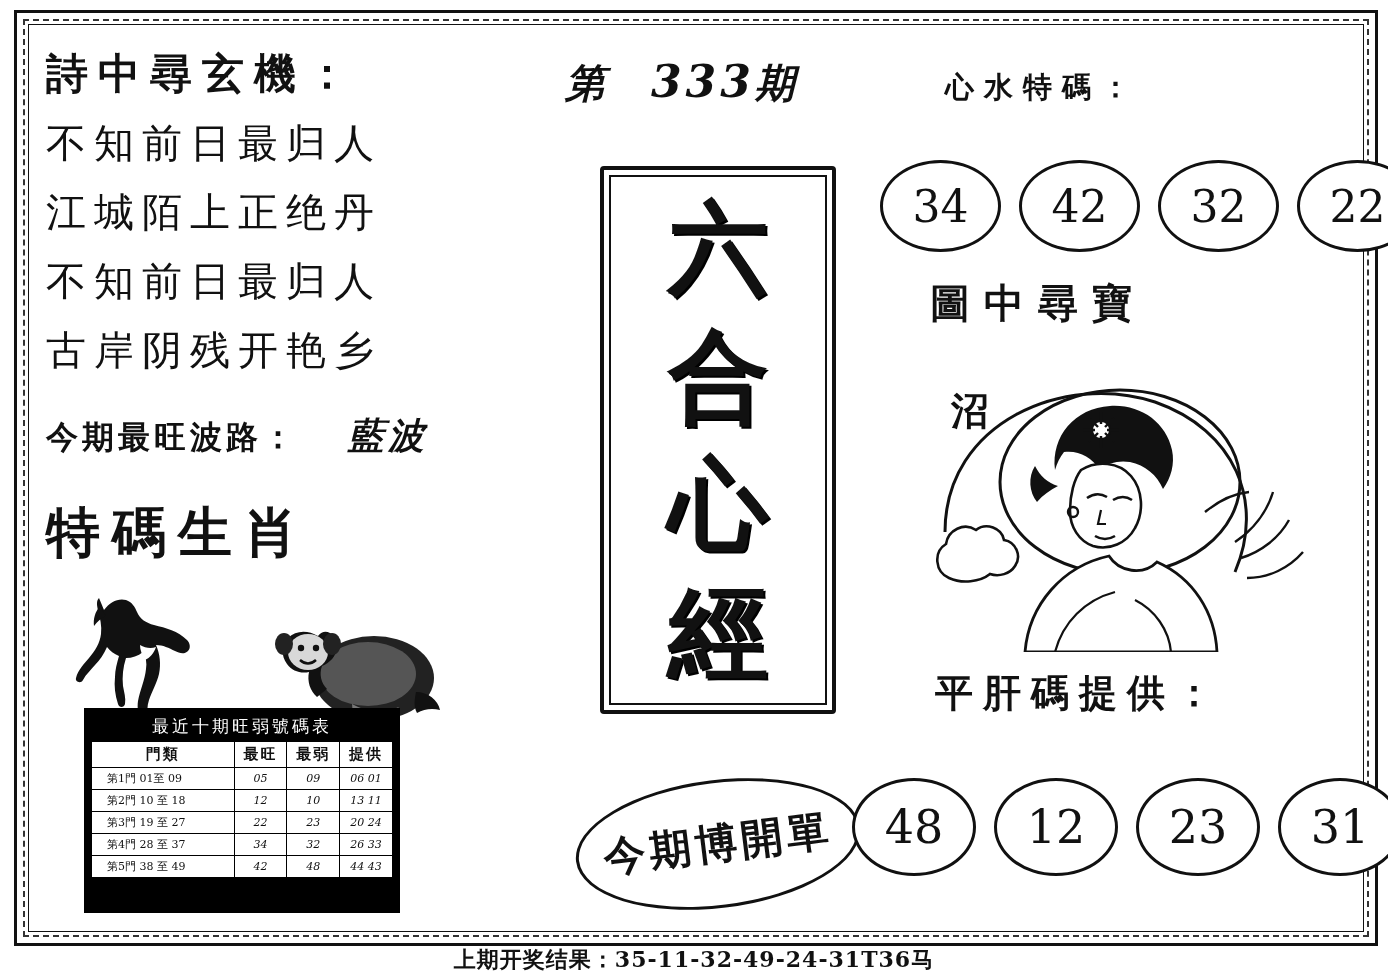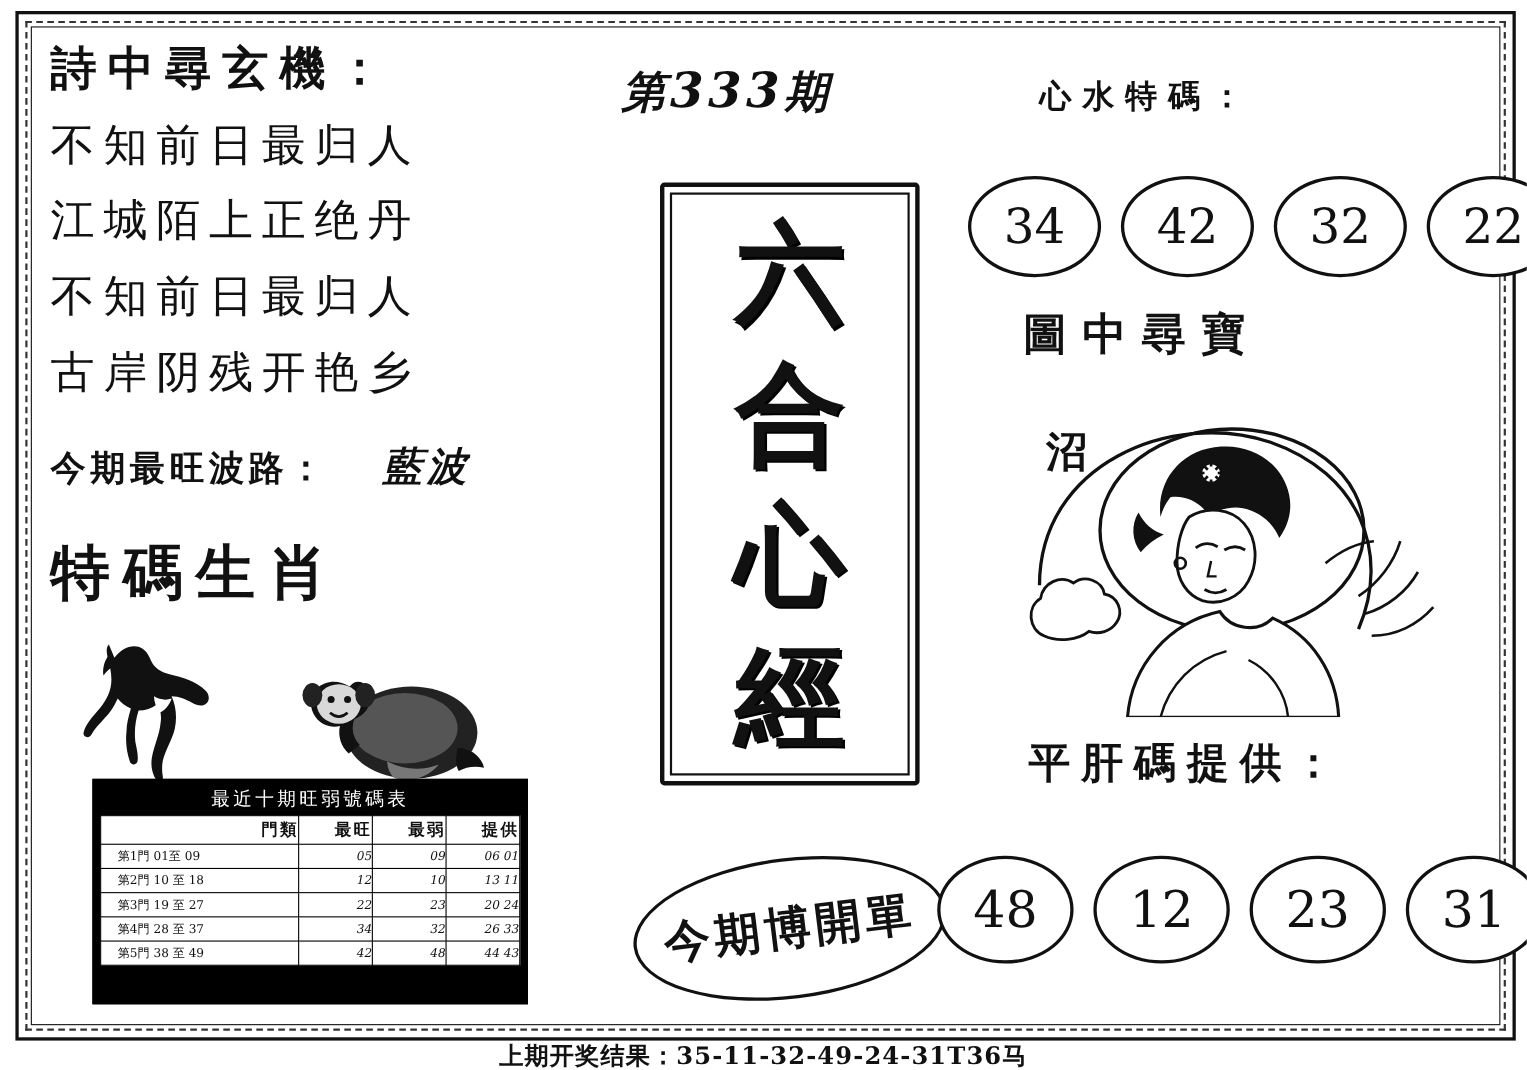--- a/index.html
+++ b/index.html
@@ -8,53 +8,53 @@
 
   
   .frame{position:absolute;left:14px;top:10px;width:1358px;height:930px;
          border:3px solid #111;}
   .frame::before{content:"";position:absolute;left:6px;top:6px;right:6px;bottom:6px;
          border:2px dashed #111;opacity:.85;}
   .frame::after{content:"";position:absolute;left:11px;top:11px;right:11px;bottom:11px;
          border:1px solid #111;}
 
   
-  .left{position:absolute;left:46px;top:34px;width:470px;}
+  .left{position:absolute;left:46px;top:46px;width:470px;}
   .poem-title{font-size:42px;font-weight:bold;letter-spacing:10px;
               font-family:"DejaVu Serif","Liberation Serif",serif;}
   .poem-line{font-size:40px;letter-spacing:8px;margin-top:14px;
              font-family:"DejaVu Serif","Liberation Serif",serif;}
   .wave-row{margin-top:34px;font-size:32px;font-weight:bold;letter-spacing:4px;
             font-family:"DejaVu Serif","Liberation Serif",serif;display:flex;align-items:baseline;gap:36px;}
   .wave-val{font-size:36px;margin-left:14px;font-style:italic;}
   .zodiac-title{margin-top:36px;font-size:54px;font-weight:bold;letter-spacing:12px;
                 font-family:"DejaVu Serif","Liberation Serif",serif;}
 
   
   .animals{position:relative;height:170px;margin-top:12px;}
   .horse{position:absolute;left:24px;top:8px;width:150px;height:150px;}
   .monkey{position:absolute;left:210px;top:18px;width:190px;height:140px;}
 
   
-  .tbl-wrap{position:absolute;left:84px;top:708px;width:396px;height:205px;
+  .tbl-wrap{position:absolute;left:84px;top:708px;width:316px;height:205px;
             background:#000;border:3px solid #000;padding:3px 4px 6px 4px;box-sizing:border-box;}
   .tbl-cap{color:#fff;text-align:center;font-size:17px;letter-spacing:3px;
            font-family:"DejaVu Serif","Liberation Serif",serif;padding:1px 0 3px;}
   table{width:100%;border-collapse:collapse;background:#fff;}
-  th,td{border:1px solid #000;text-align:right;font-size:11px;padding:3px 0;
+  th,td{border:1px solid #000;text-align:center;font-size:11px;padding:3px 0;
         font-family:"DejaVu Serif","Liberation Serif",serif;}
   th{font-size:15px;font-weight:bold;letter-spacing:2px;}
   td.cat{font-size:11px;text-align:left;padding-left:15px;letter-spacing:0;}
   td.it{font-style:italic;}
 
   
   .issue{position:absolute;left:565px;top:56px;font-size:40px;font-weight:bold;
          font-style:italic;letter-spacing:4px;
          font-family:"DejaVu Serif","Liberation Serif",serif;}
-  .issue .num{font-size:44px;}
+  .issue .num{font-size:44px;margin-left:42px;}
 
   .title-box{position:absolute;left:600px;top:166px;width:228px;height:540px;
              border:4px solid #111;border-radius:4px;}
   .title-box::after{content:"";position:absolute;left:5px;top:5px;right:5px;bottom:5px;
              border:2px solid #111;}
   .title-chars{position:absolute;left:0;top:0;width:100%;height:100%;
              display:flex;flex-direction:column;align-items:center;justify-content:space-evenly;}
   .title-chars span{font-size:100px;font-weight:bold;line-height:1;
              font-family:"DejaVu Serif","Liberation Serif",serif;
              text-shadow:2px 2px 0 #000;}

